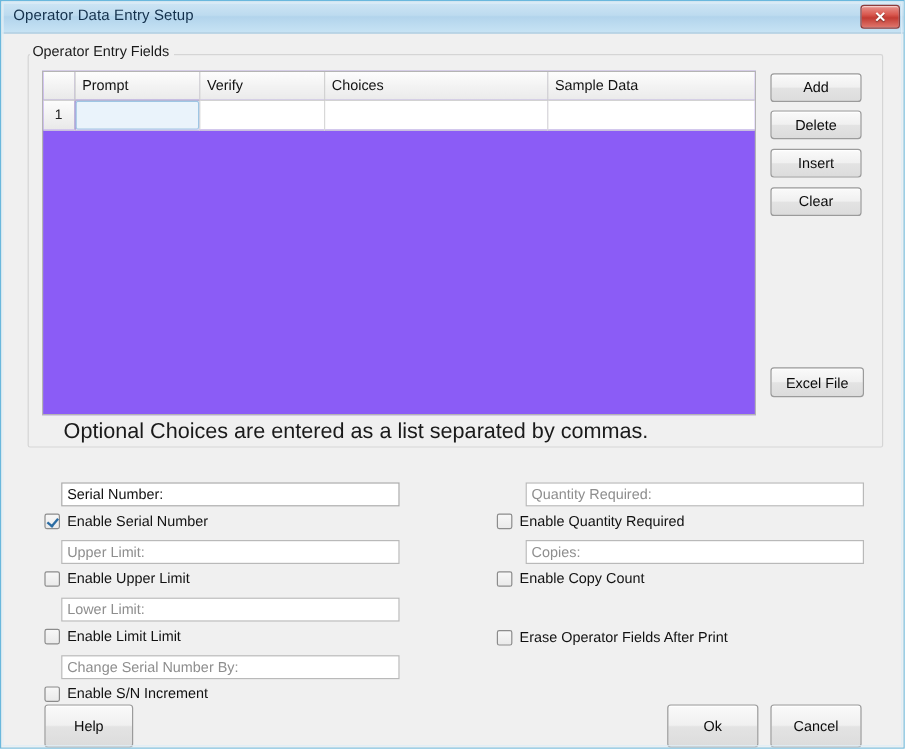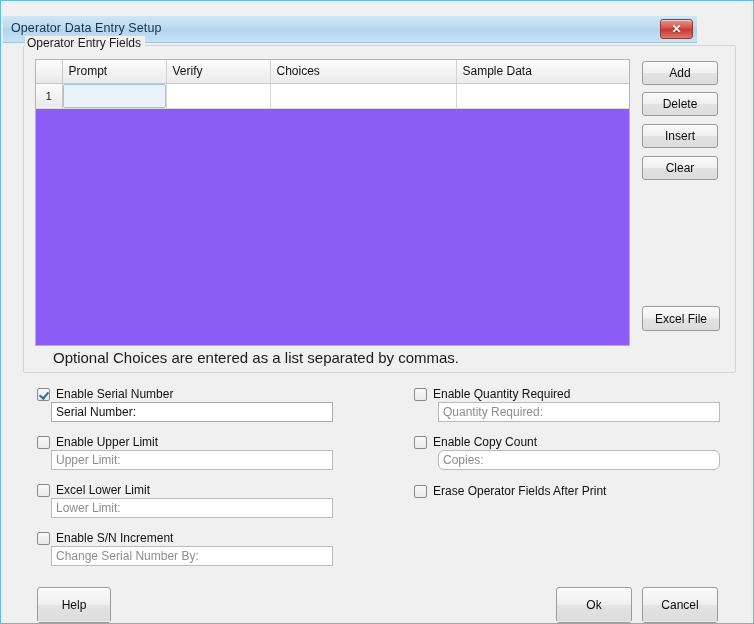--- a/index.html
+++ b/index.html
@@ -23,22 +23,22 @@
     position: absolute;
     left: 1px; top: 1px; right: 1px; bottom: 1px;
     border: 1px solid #dfeef7;
     pointer-events: none;
     z-index: 40;
   }
 
   
   .titlebar {
     position: absolute;
-    left: 1px; top: 15px;
-    width: 695px; height: 27px;
+    left: 1px; top: 0;
+    width: 752px; height: 27px;
     background: linear-gradient(to bottom, #cfe6f5 0%, #bddbef 45%, #b2d4ec 50%, #c7e3f4 100%);
     border-bottom: 1px solid #9ec6de;
   }
   .title-text {
     position: absolute;
     left: 9px; top: 5px;
     font-size: 12.5px;
     color: #14314c;
     letter-spacing: .1px;
     white-space: nowrap;
@@ -141,21 +141,21 @@
     margin: 0;
     height: 24px;
     background: #eaf3fb;
     border: 1px solid #9fc6e4;
     border-radius: 2px;
   }
 
   .grid-hint {
     position: absolute;
     left: 52px; top: 348px;
-    font-size: 15px;
+    font-size: 18px;
     color: #1a1a1a;
     white-space: nowrap;
   }
 
   
   .btn {
     position: absolute;
     background: linear-gradient(to bottom, #fafafa 0%, #f0f0f0 48%, #e3e3e3 52%, #dcdcdc 100%);
     border: 1px solid #9b9b9b;
     border-radius: 3px;
@@ -171,21 +171,21 @@
   }
 
   .btn-side { left: 641px; width: 76px; height: 24px; }
   #btn-add    { top: 60px; }
   #btn-delete { top: 91px; }
   #btn-insert { top: 123px; }
   #btn-clear  { top: 155px; }
   #btn-excel  { left: 641px; top: 305px; width: 78px; height: 25px; }
 
   
-  .chk-row { position: absolute; display: flex; align-items: center; }
+  .chk-row { position: absolute; display: flex; align-items: center; margin-top: 40px; }
   .chk {
     width: 13px; height: 13px;
     border: 1px solid #8c8c8c;
     background: linear-gradient(to bottom, #f7f7f7 0%, #eaeaea 100%);
     border-radius: 2px;
     position: relative;
     flex: 0 0 auto;
     cursor: pointer;
   }
   .chk.checked::after {
@@ -291,41 +291,41 @@
   <input class="tfield" style="left: 50px; top: 401px; width: 282px;" value="Serial Number:">
 
   <div class="chk-row" style="left:36px; top:434px;">
     <span class="chk"></span>
     <span class="chk-label">Enable Upper Limit</span>
   </div>
   <input class="tfield disabled" style="left: 50px; top: 449px; width: 282px;" value="Upper Limit:">
 
   <div class="chk-row" style="left:36px; top:482px;">
     <span class="chk"></span>
-    <span class="chk-label">Excel Lower Limit</span>
+    <span class="chk-label">Enable Limit Limit</span>
   </div>
   <input class="tfield disabled" style="left: 50px; top: 497px; width: 282px;" value="Lower Limit:">
 
   <div class="chk-row" style="left:36px; top:530px;">
     <span class="chk"></span>
     <span class="chk-label">Enable S/N Increment</span>
   </div>
   <input class="tfield disabled" style="left: 50px; top: 545px; width: 282px;" value="Change Serial Number By:">
 
   <div class="chk-row" style="left:413px; top:386px;">
     <span class="chk"></span>
     <span class="chk-label">Enable Quantity Required</span>
   </div>
   <input class="tfield disabled" style="left: 437px; top: 401px; width: 282px;" value="Quantity Required:">
 
   <div class="chk-row" style="left:413px; top:434px;">
     <span class="chk"></span>
     <span class="chk-label">Enable Copy Count</span>
   </div>
-  <input class="tfield disabled" style="left: 437px; top: 449px; width: 282px; border-radius: 6px;" value="Copies:">
+  <input class="tfield disabled" style="left: 437px; top: 449px; width: 282px;" value="Copies:">
 
   <div class="chk-row" style="left:413px; top:483px;justify-content:flex-end;">
     <span class="chk"></span>
     <span class="chk-label">Erase Operator Fields After Print</span>
   </div>
 
   <button class="btn btn-bottom" id="btn-help">Help</button>
   <button class="btn btn-bottom" id="btn-ok">Ok</button>
   <button class="btn btn-bottom" id="btn-cancel">Cancel</button>
 

